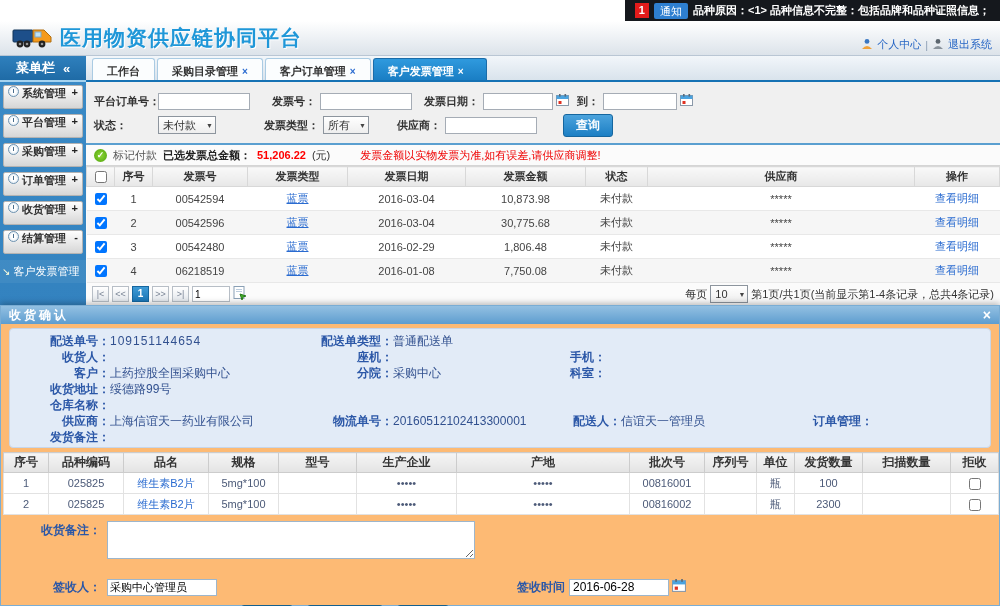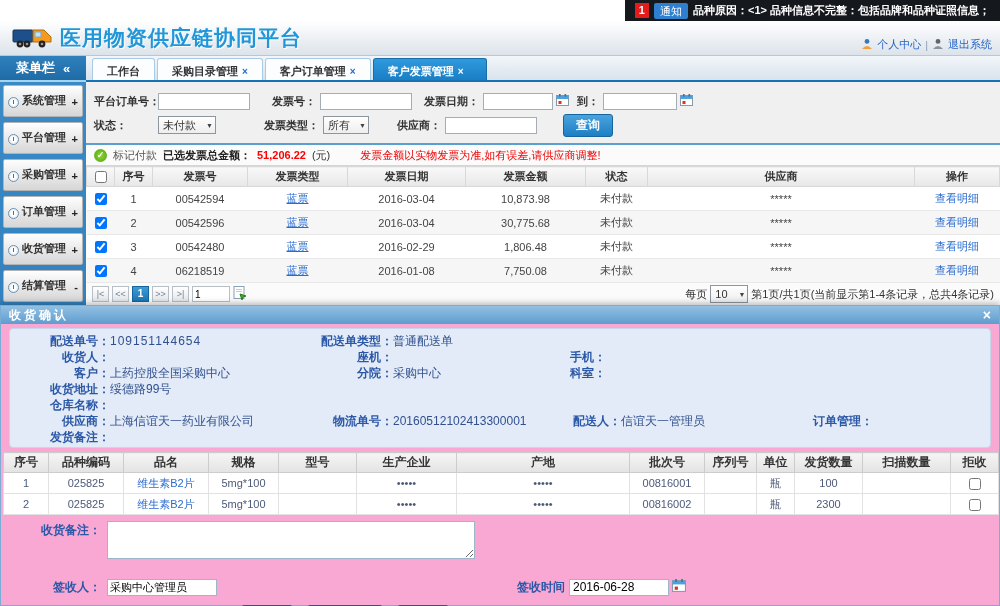--- a/index.html
+++ b/index.html
@@ -19,21 +19,21 @@
   .header-links{position:absolute;right:8px;bottom:3px;font-size:11px;display:flex;align-items:center;gap:4px}
   .header-links .hlink{color:#2464c4;cursor:pointer}
   .header-links .sep{color:#8ea0b5}
   
   .main{display:flex;height:550px}
   .sidebar{width:86px;flex-shrink:0;background:linear-gradient(180deg,#3b8bc7,#2a78b6);display:flex;flex-direction:column}
   .content{flex:1;background:#fafafa;display:flex;flex-direction:column;min-width:0}
   
   .sb-head{height:26px;background:linear-gradient(#2f80bd,#1f6ba6);color:#fff;font-weight:bold;font-size:13px;display:flex;align-items:center;justify-content:center;gap:8px;border-bottom:2px solid #a6d3ef}
   .sb-head .collapse{font-size:13px;cursor:pointer}
-  .sb-item{height:32px;margin:3px 3px 2px;background:linear-gradient(#fefefe,#d6d6d6);border:1px solid #b3b3b3;border-radius:2px;display:flex;align-items:flex-end;padding:8px 4px;gap:3px;font-size:11px;font-weight:bold;color:#333;cursor:pointer}
+  .sb-item{height:24px;margin:3px 3px 2px;background:linear-gradient(#fefefe,#d6d6d6);border:1px solid #b3b3b3;border-radius:2px;display:flex;align-items:flex-start;padding:0 4px;gap:3px;font-size:11px;font-weight:bold;color:#333;cursor:pointer}
   .sb-item .expand{margin-left:auto;font-weight:bold;color:#222}
   .clock-icon{width:11px;height:11px;border-radius:50%;border:1px solid #6f93b0;background:radial-gradient(#fff 35%,#cfe0ee);position:relative;flex-shrink:0}
   .clock-icon::after{content:"";position:absolute;left:4px;top:2px;width:1px;height:4px;background:#4a6e8d}
   .sb-sub{margin-top:4px;padding:4px 2px;color:#fff;font-size:11px;display:flex;align-items:center;gap:3px;cursor:pointer;background:rgba(255,255,255,.06)}
   .sb-sub .arrow{font-size:10px;color:#ffd;flex-shrink:0}
   
   .tabbar{height:26px;background:linear-gradient(#f2f6fa,#d9e3ec);border-bottom:2px solid #1672b4;display:flex;align-items:flex-end;padding-left:6px;gap:2px}
   .tab{height:22px;line-height:20px;padding:2px 14px;font-size:11px;font-weight:bold;color:#333;background:#fbfdfe;border:1px solid #aacbe3;border-bottom:none;border-radius:3px 3px 0 0;cursor:pointer;white-space:nowrap}
   .tab .x{color:#2a6bd0;font-weight:bold;margin-left:4px;font-size:10px}
   .tab.active{background:linear-gradient(#2f9ade,#1a7ec4);color:#fff;border-color:#1a6ca9;padding-right:22px}
@@ -64,21 +64,21 @@
   .link{color:#2a6bd0;cursor:pointer}
   .u{text-decoration:underline}
   
   .pager{height:22px;display:flex;align-items:center;padding:2px 6px;gap:3px;background:#fbfbfb;font-size:11px}
   .pg-btn{min-width:17px;height:16px;border:1px solid #b7bec6;background:linear-gradient(#fff,#e3e7ec);font-size:9px;color:#7a8violet5a6;color:#7a8596;text-align:center;line-height:14px;padding:0 2px;cursor:pointer}
   .pg-btn.cur{background:linear-gradient(#3e9bd6,#1b76b6);border-color:#15669f;color:#fff;font-weight:bold;font-size:10px}
   .pg-input{width:38px;height:16px;border:1px solid #b7bec6;font-size:10px;text-align:left;padding:0 2px}
   .pg-right{margin-left:auto;display:flex;align-items:center;gap:3px;color:#333;font-size:11px;white-space:nowrap}
   .content-strip{height:7px;background:linear-gradient(#9cc4e2,#7fb0d6);margin-top:auto}
   
-  .dialog{position:absolute;left:0;top:305px;width:1000px;height:301px;background:#f9a8d4;border:1px solid #7aadd4;box-shadow:0 -2px 6px rgba(0,0,0,.25)}
+  .dialog{position:absolute;left:0;top:305px;width:1000px;height:301px;background:#fdba74;border:1px solid #7aadd4;box-shadow:0 -2px 6px rgba(0,0,0,.25)}
   .dlg-title{height:18px;background:linear-gradient(#93c0e2,#5e9dcf);color:#fff;font-weight:bold;font-size:12px;letter-spacing:3px;display:flex;align-items:center;padding:0 8px}
   .dlg-close{margin-left:auto;color:#fff;font-weight:bold;font-size:14px;cursor:pointer;letter-spacing:0;line-height:14px}
   .info-panel{margin:4px 8px;background:#e2ebf7;border:1px solid #c7d6ea;border-radius:4px;padding:4px 0 2px;font-size:12px}
   .irow{display:flex;align-items:center;height:16px;line-height:16px;white-space:nowrap}
   .ilabel{color:#2b57a7;font-weight:bold;text-align:right;flex-shrink:0}
   .ival{color:#31508f;flex-shrink:0;overflow:hidden}
   .L1{width:100px}.V1{width:195px}.L2{width:88px}.V2{width:145px}.V2w{width:160px}.L3{width:68px}.V3{width:172px}.L4{width:80px}
   
   .det-table{width:996px;margin:0 2px}
   .det-table th{background:linear-gradient(#f5f5f5,#e3e3e3);border:1px solid #ccc;height:20px;font-size:12px;color:#333}

